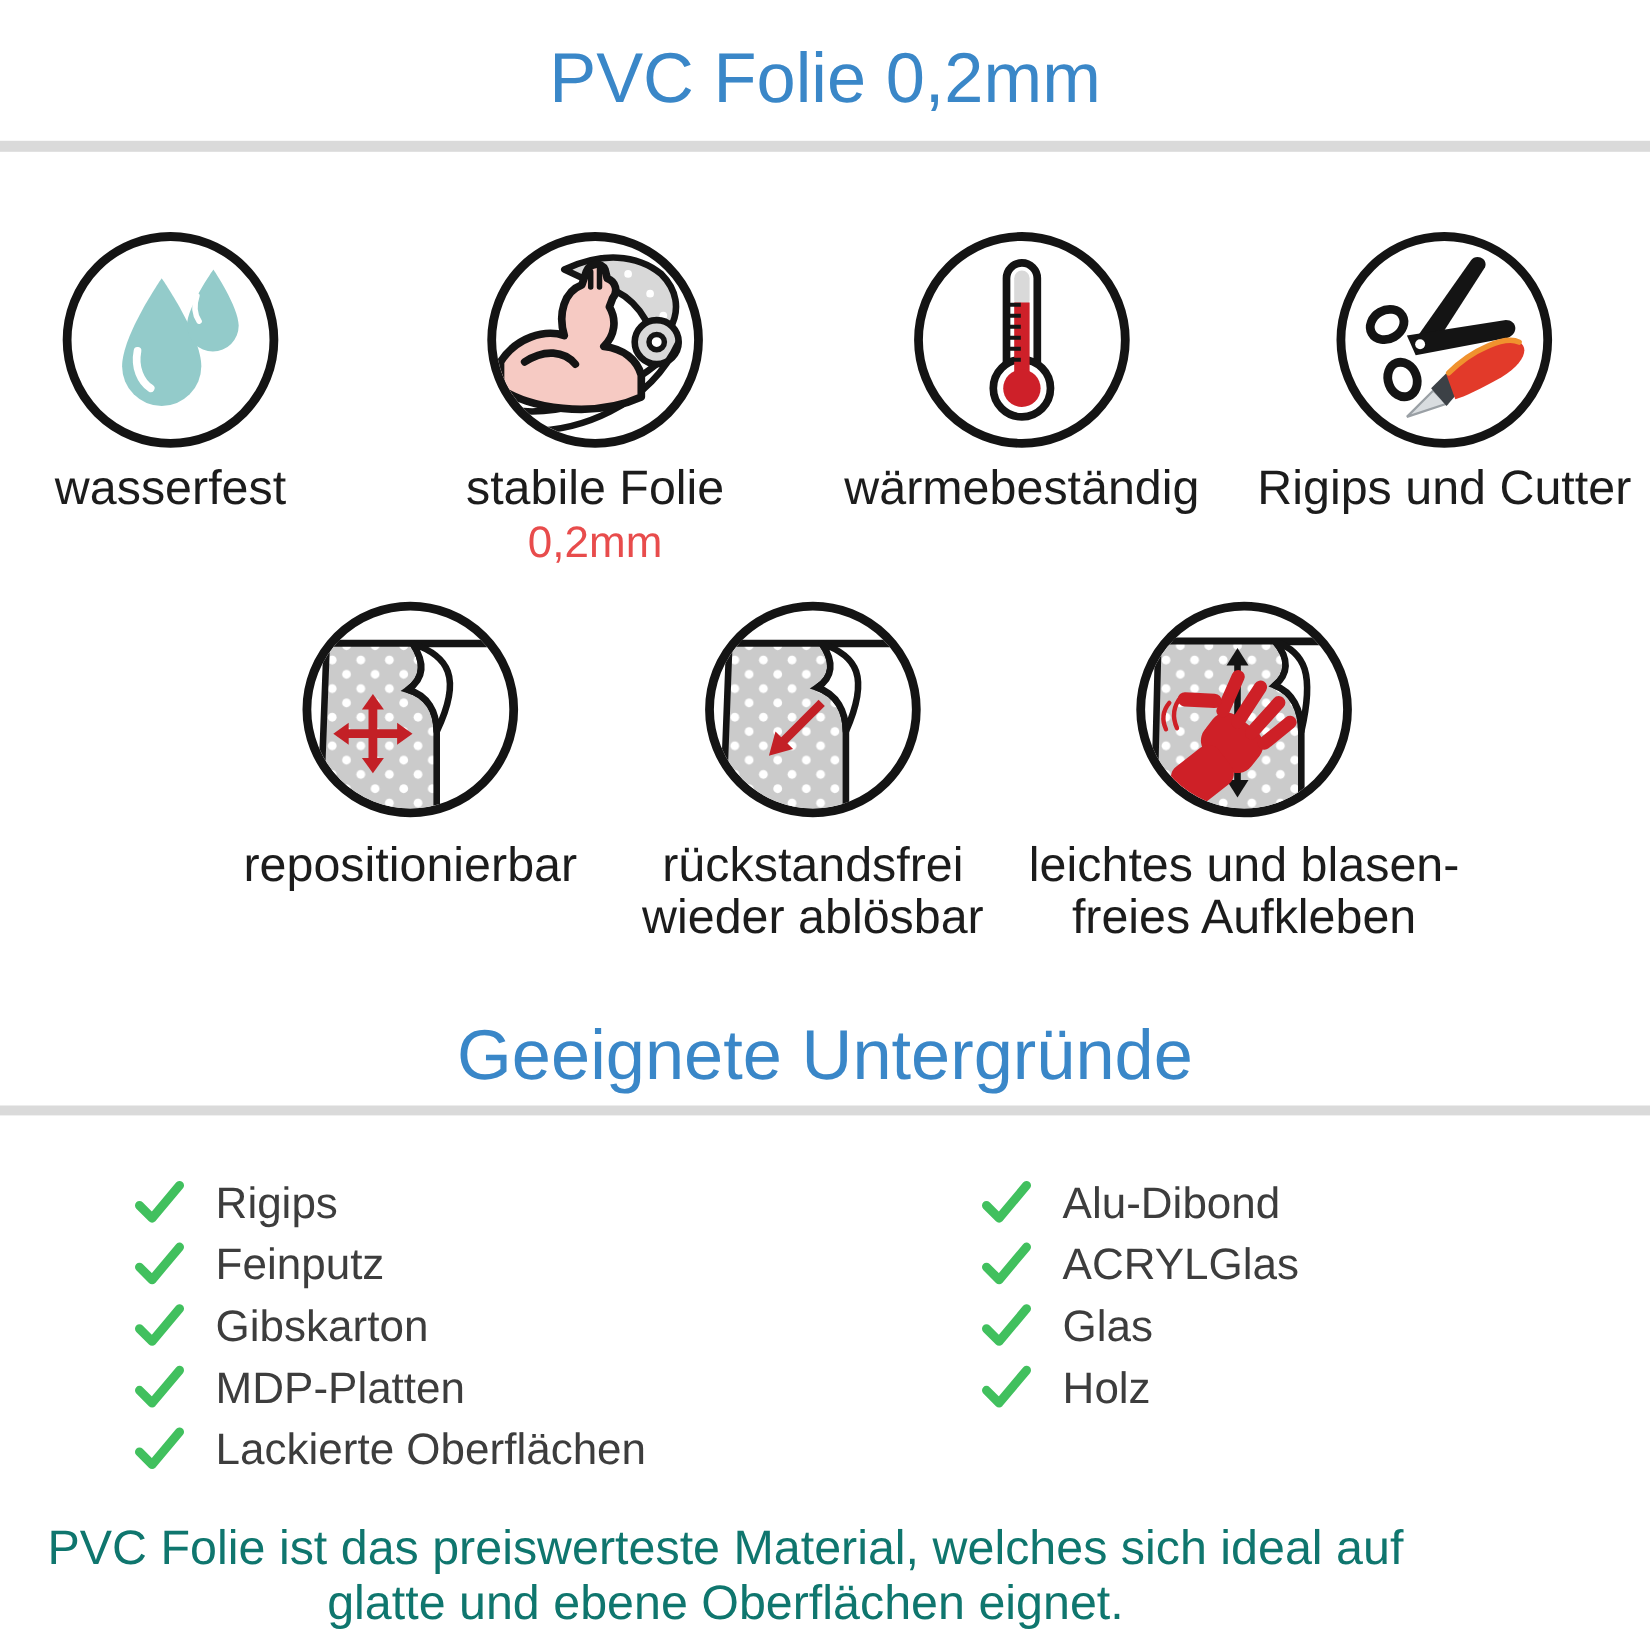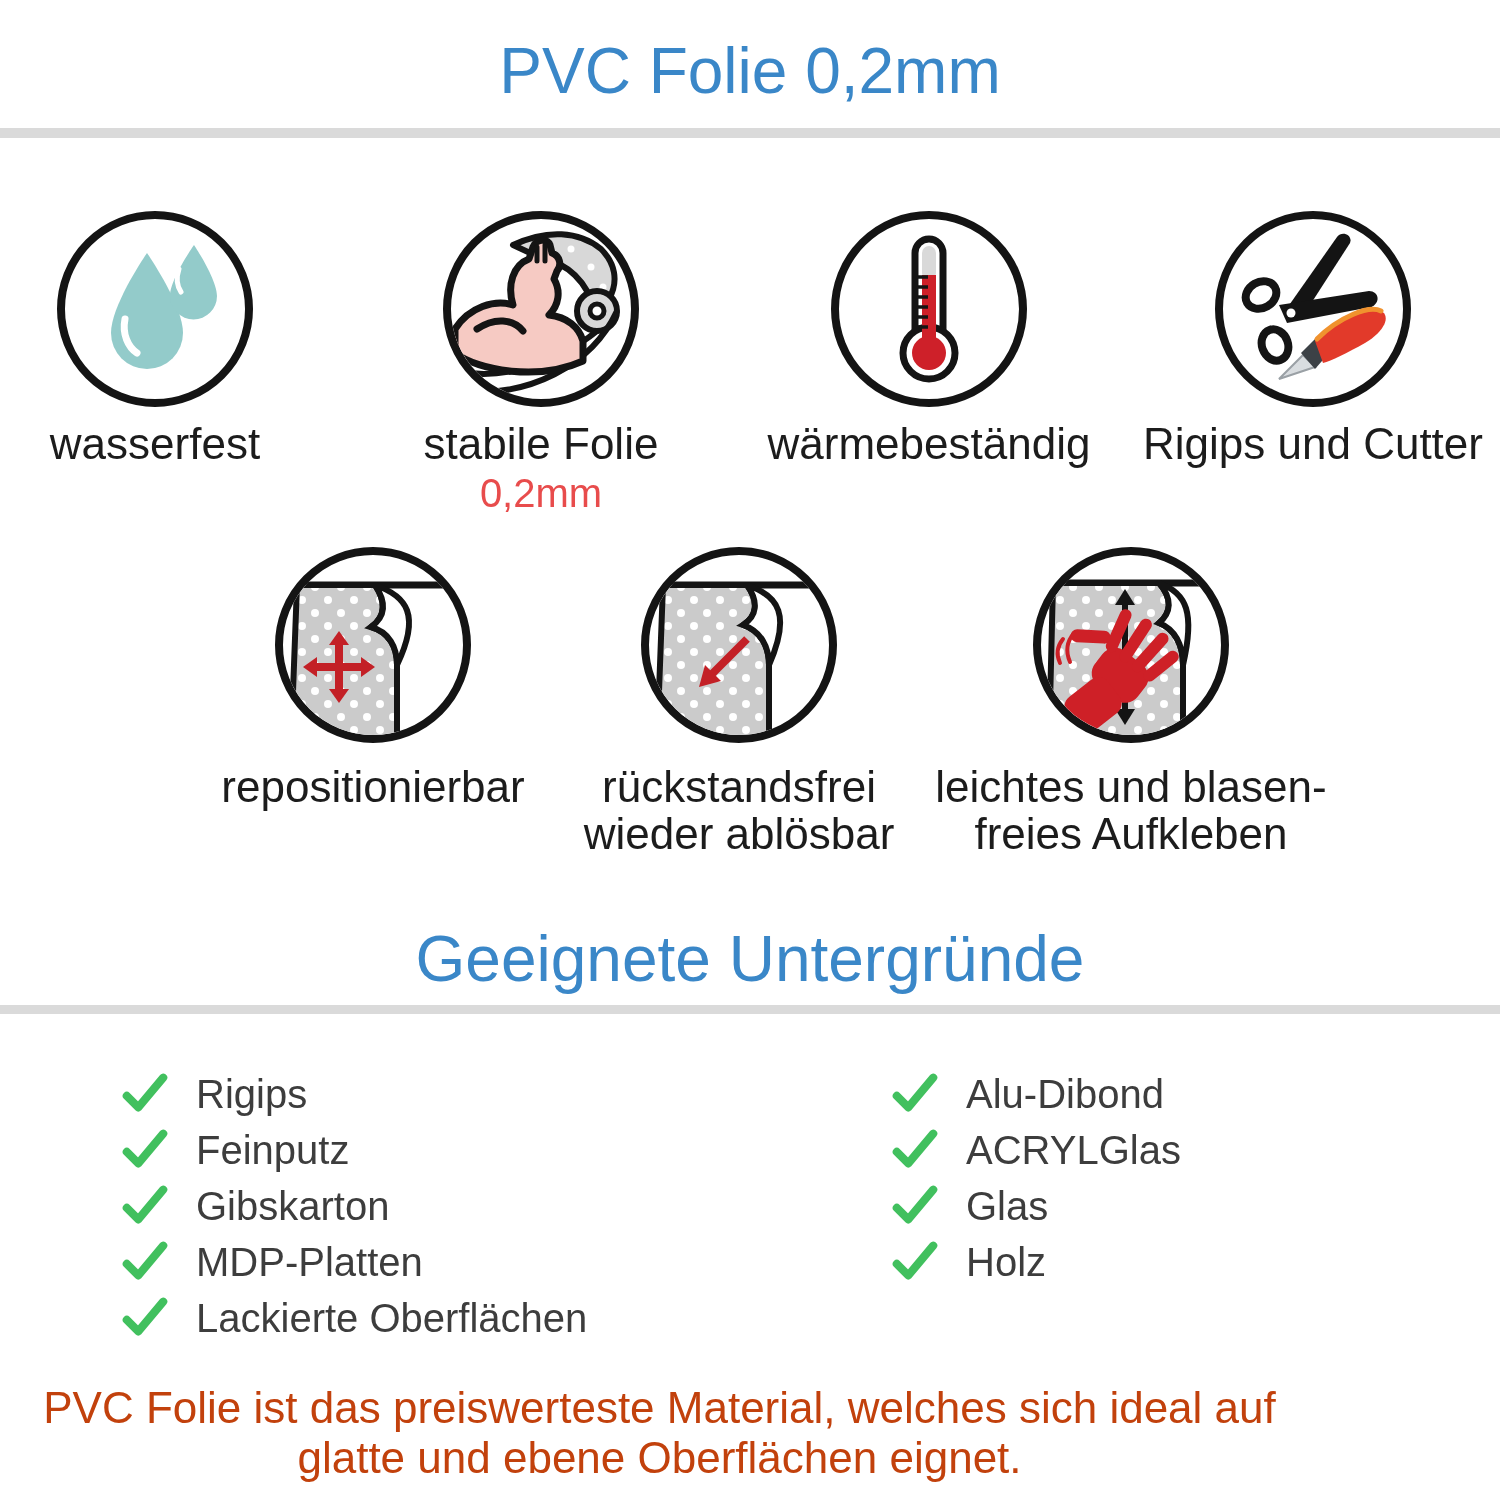--- a/index.html
+++ b/index.html
@@ -36,21 +36,21 @@
   #feat-7{left:921px;top:547px;}
 
   .check-col{position:absolute;display:flex;flex-direction:column;}
   #check-col-left{left:122px;top:1066px;}
   #check-col-right{left:892px;top:1066px;}
   .check-row{display:flex;align-items:center;height:56px;gap:28px;}
   .check-row svg{width:46px;height:46px;flex:0 0 auto;}
   .check-row .check-label{font-size:40px;color:#3d3d3d;white-space:nowrap;}
 
   .footer-note{position:absolute;left:0;top:1383px;width:1319px;text-align:center;
-               font-size:44px;line-height:50px;color:#c2410c;}
+               font-size:44px;line-height:50px;color:#0f766e;}
   .hidden-defs{position:absolute;width:0;height:0;}
 </style>
 </head>
 <body>
 
 <div class="canvas">
 
   <svg class="hidden-defs" aria-hidden="true">
     <defs>
       <pattern id="dotpat" width="26" height="26" patternUnits="userSpaceOnUse">

